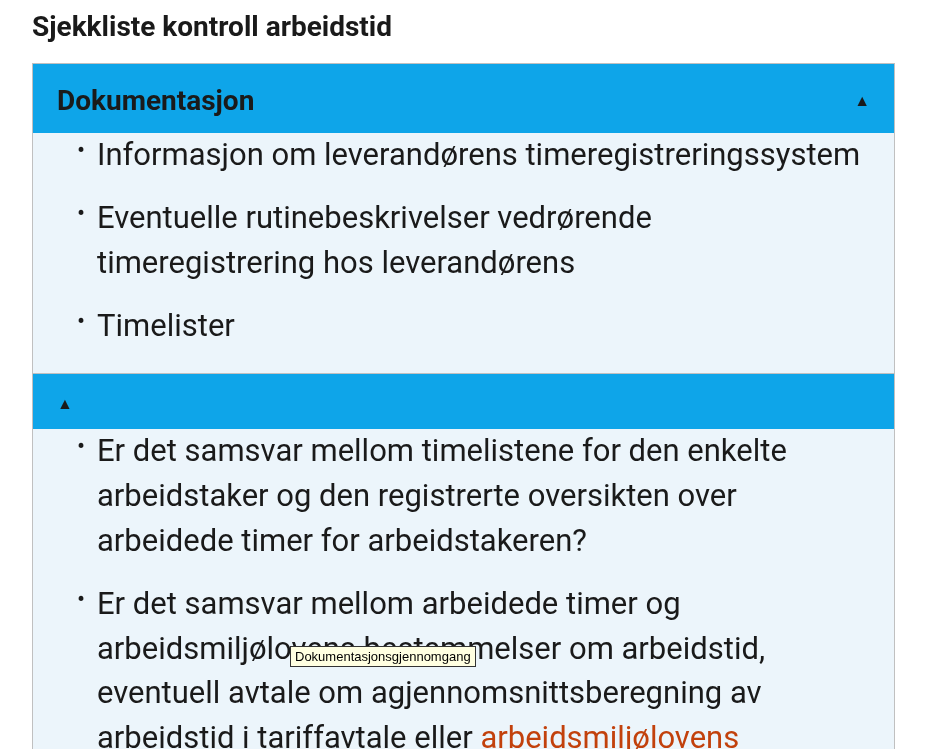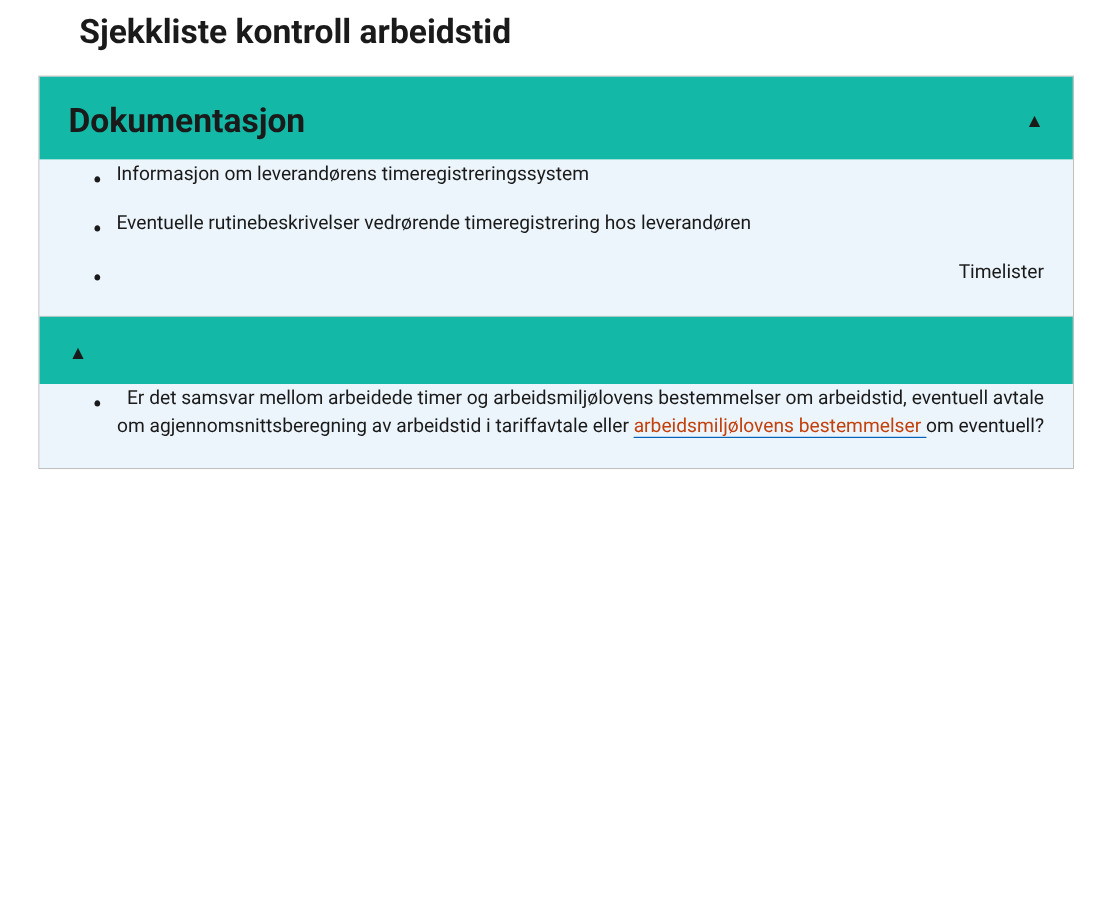--- a/index.html
+++ b/index.html
@@ -11,39 +11,38 @@
       font-family: -apple-system, BlinkMacSystemFont, "Segoe UI", Roboto, Helvetica, Arial, sans-serif;
       background: #ffffff;
       padding: 0;
       width: 927px;
     }
     .page-heading {
       font-size: 28px;
       font-weight: 700;
       color: #1a1a1a;
       padding: 10px 32px 20px 32px;
-      margin-left: 34px;
     }
     .accordion-container {
       margin: 0 32px;
       border: 1px solid #c0c0c0;
     }
     .accordion-section {
       border-bottom: 1px solid #c0c0c0;
     }
     .accordion-section:last-child {
       border-bottom: none;
     }
     .accordion-header {
       display: flex;
       justify-content: space-between;
       align-items: center;
       padding: 20px 24px 16px 24px;
       cursor: pointer;
-      background: #14b8a6;
+      background: #0ea5e9;
     }
     .accordion-title {
       font-size: 28px;
       font-weight: 700;
       color: #1a1a1a;
     }
     .accordion-arrow {
       font-size: 16px;
       color: #1a1a1a;
     }
@@ -51,28 +50,27 @@
       padding: 0 24px 24px 24px;
       background: #ecf5fb;
     }
     .bullet-list {
       list-style: none;
       padding-left: 20px;
     }
     .bullet-item {
       position: relative;
       padding-left: 20px;
-      font-size: 16px;
+      font-size: 31px;
       color: #1a1a1a;
       line-height: 1.45;
       margin-bottom: 18px;
     }
     .bullet-item:last-child {
       margin-bottom: 0;
-      text-align: right;
     }
     .bullet-item::before {
       content: "•";
       position: absolute;
       left: 0;
       top: 0;
       color: #1a1a1a;
       font-size: 24px;
     }
     .inline-link {
@@ -105,32 +103,33 @@
   <div class="accordion-container">
 
     <div class="accordion-section">
       <div class="accordion-header">
         <span class="accordion-title">Dokumentasjon</span>
         <span class="accordion-arrow">▲</span>
       </div>
       <div class="accordion-content">
         <ul class="bullet-list">
           <li class="bullet-item">Informasjon om leverandørens timeregistreringssystem</li>
-          <li class="bullet-item">Eventuelle rutinebeskrivelser vedrørende timeregistrering hos leverandøren</li>
+          <li class="bullet-item">Eventuelle rutinebeskrivelser vedrørende timeregistrering hos leverandørens</li>
           <li class="bullet-item">Timelister</li>
         </ul>
       </div>
     </div>
 
     <div class="accordion-section">
       <div class="accordion-header">
         <span class="accordion-arrow">▲</span>
       </div>
       <div class="accordion-content">
         <ul class="bullet-list">
+          <li class="bullet-item">Er det samsvar mellom timelistene for den enkelte arbeidstaker og den registrerte oversikten over arbeidede timer for arbeidstakeren?</li>
           <li class="bullet-item"><span>Er det samsvar mellom arbeidede timer og arbeidsmiljølovens bestemmelser om arbeidstid, eventuell avtale om agjennomsnittsberegning av arbeidstid i tariffavtale eller </span><a href="#" class="inline-link">arbeidsmiljølovens bestemmelser </a><span>om eventuell?</span></li>
         </ul>
       </div>
     </div>
 
   </div>
 
   <div class="tooltip-box">Dokumentasjonsgjennomgang</div>
 </div>
 

